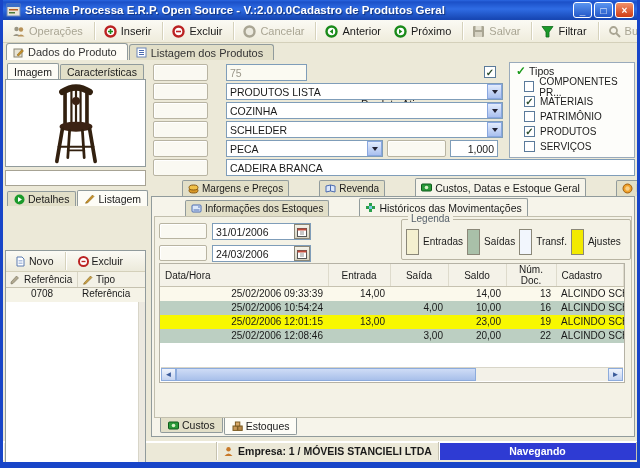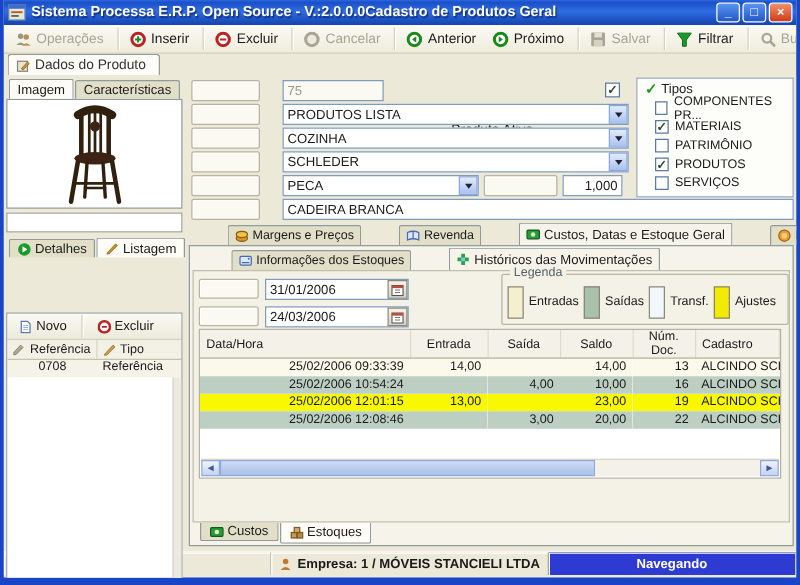--- a/index.html
+++ b/index.html
@@ -99,21 +99,21 @@
   .stabs { display:flex; align-items:flex-end; height:19px; gap:1px; padding:2px 0 0 4px; }
   .spanel { flex:1; position:relative; margin:0 2px; border:1px solid #c2bfae; background:#f4f2e6; }
   .btabs { display:flex; align-items:flex-start; height:18px; gap:1px; padding-left:8px; }
   .btab { display:flex; align-items:center; gap:3px; padding:1px 7px; font-size:10.5px;
     border:1px solid #919b9c; border-top:none; border-radius:0 0 2px 2px; background:#e2dfc8; height:15px; }
   .btab.active { background:#fdfcf6; height:17px; }
 
   
   .fbox { position:absolute; width:48px; height:16px; background:#faf9f2; border:1px solid #b8b4a2;
     border-radius:2px; box-shadow:inset 1px 1px 0 #fff; }
-  .dtin { position:absolute; width:115px; height:17px; background:#fff; border:1px solid #7f9db9;
+  .dtin { position:absolute; width:99px; height:17px; background:#fff; border:1px solid #7f9db9;
     display:flex; align-items:center; font-size:10.5px; }
   .dtin .dval { flex:1; padding:0 3px; }
   .calbtn { width:16px; height:15px; flex:none; background:linear-gradient(180deg,#f4f2e8,#d8d4c2);
     border:1px solid #8a8778; display:flex; align-items:center; justify-content:center; }
 
   .legendbox { position:absolute; left:246px; top:2px; width:230px; height:41px;
     border:1px solid #b8b4a2; border-radius:2px; }
   .legendbox .cap { position:absolute; top:-7px; left:6px; background:#f4f2e6; padding:0 3px;
     font-size:10px; color:#55606b; }
   .legenditems { display:flex; align-items:center; height:100%; padding:4px 2px 0 4px; gap:4px; }
@@ -247,20 +247,27 @@
 
   </div>
 
   <div class="pagetabs">
     <div class="ptab active">
       <svg class="icon11" viewBox="0 0 11 11">
         <rect x="1" y="2" width="8" height="8" fill="#e8e4d4" stroke="#8a8676"></rect>
         <path d="M4 8 L9 2.5 L10.5 4 L5.5 9 Z" fill="#c89028" stroke="#7a5a10" stroke-width="0.5"></path>
       </svg>
       <span>Dados do Produto</span>
+    </div>
+    <div class="ptab">
+      <svg class="icon11" viewBox="0 0 11 11">
+        <rect x="1" y="1" width="9" height="9" fill="#fff" stroke="#6a86b8"></rect>
+        <path d="M3 3.5 h5 M3 5.5 h5 M3 7.5 h5" stroke="#4a6ab0" stroke-width="1"></path>
+      </svg>
+      <span>Listagem dos Produtos</span>
     </div>
   </div>
 
   <div class="content">
 
     <div class="left">
       <div class="minitabs">
         <div class="mtab active">
           <span>Imagem</span>
         </div>

